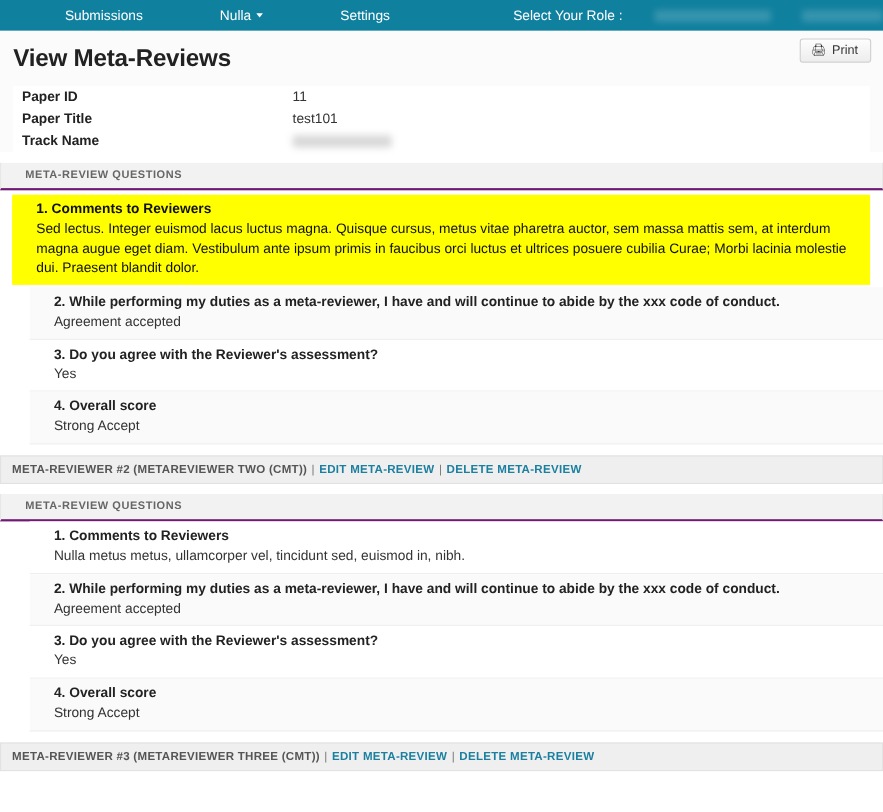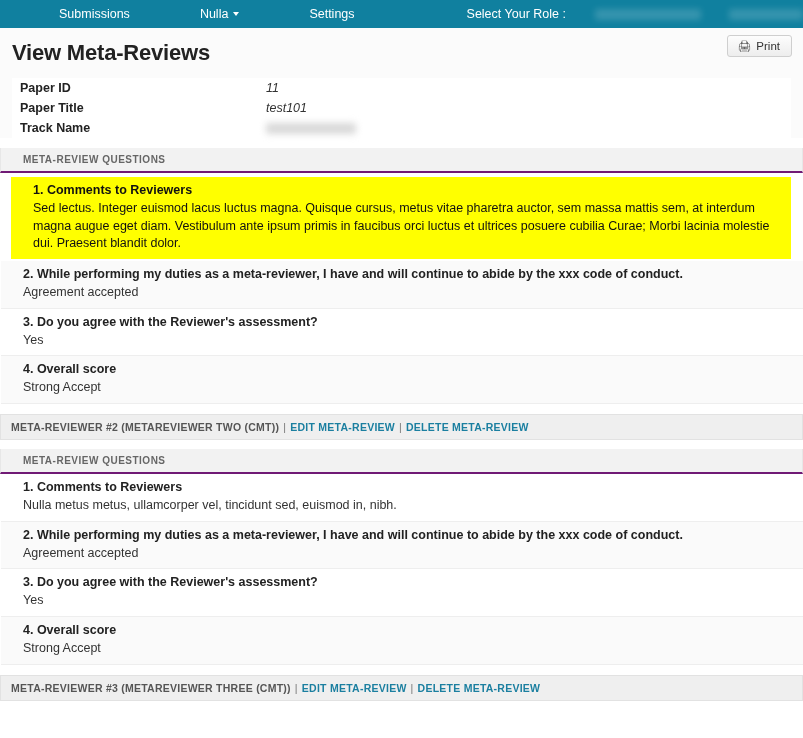--- a/index.html
+++ b/index.html
@@ -86,21 +86,21 @@
     border-collapse: collapse;
     margin-top: 12px;
     background: #ffffff;
   }
   .meta-table td {
     padding: 3px 0;
     font-size: 12.5px;
     vertical-align: top;
   }
   .meta-label { width: 254px; padding-left: 8px !important; font-weight: bold; color: #222222; }
-  .meta-value { color: #333333; font-style: italic; }
+  .meta-value { color: #333333; }
   .redacted-block {
     display: inline-block;
     width: 90px; height: 11px;
     background: #d8d8d8;
     filter: blur(3.5px);
     border-radius: 2px;
     vertical-align: middle;
   }
 
   
@@ -132,20 +132,21 @@
     font-size: 10px;
     font-weight: bold;
     letter-spacing: 0.5px;
     color: #666666;
     margin-top: 9px;
   }
   .qa-list { border-left: 1px solid transparent; }
   .qa-row {
     padding: 5px 16px 6px 22px;
     border-bottom: 1px solid #eeeeee;
+    margin-left: 26px;
   }
   .qa-row.alt { background: #fafafa; }
   .qa-row.white { background: #ffffff; }
   .qa-row.highlight {
     background: #ffff00;
     border-bottom: none;
     padding: 5px 12px 6px 22px;
     margin: 4px 12px 2px 10px;
   }
   .q-text {

